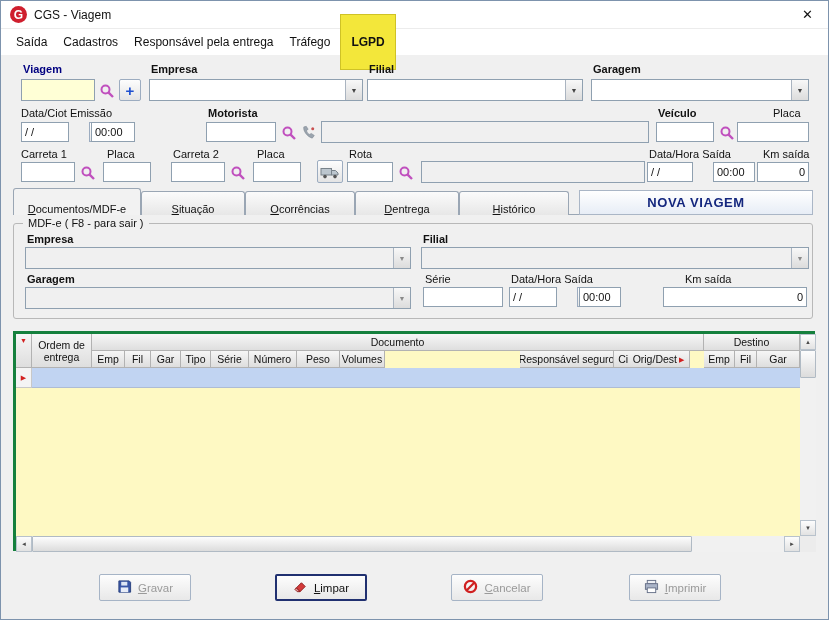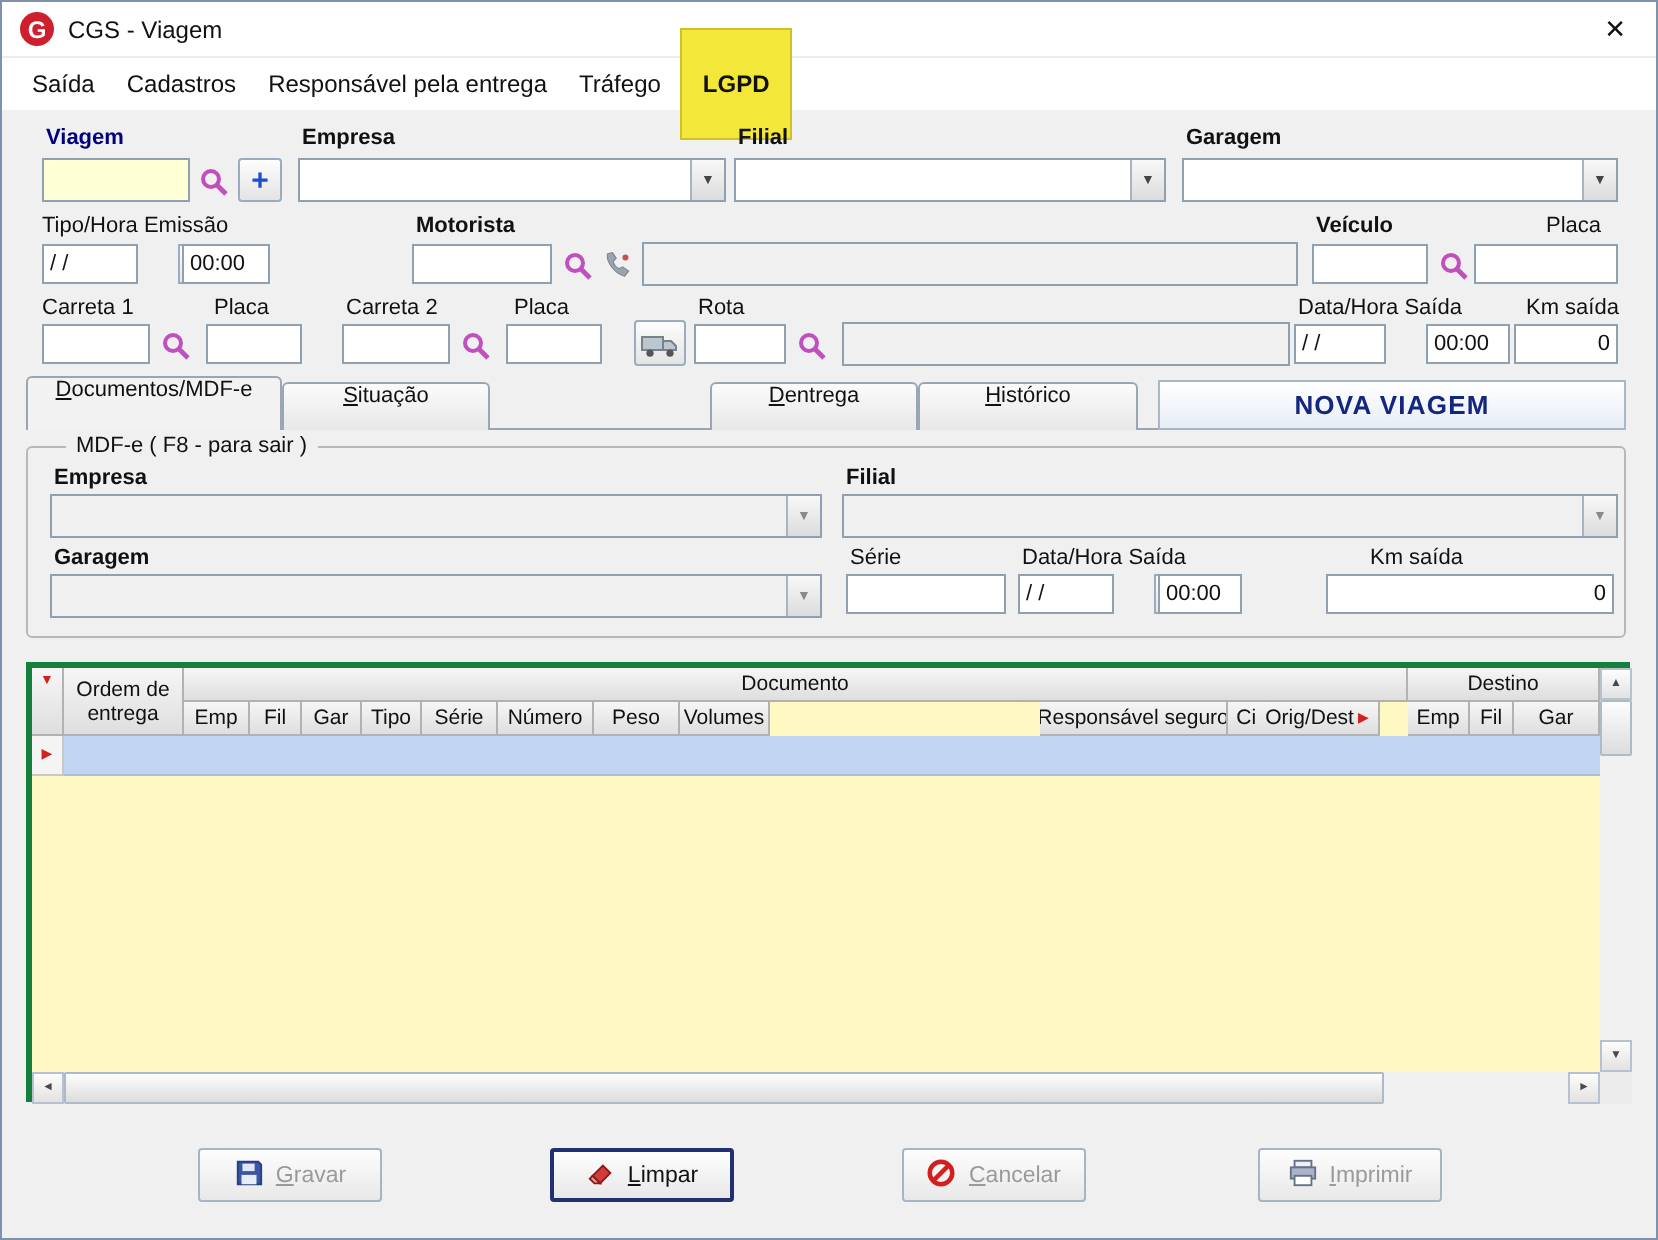--- a/index.html
+++ b/index.html
@@ -31,29 +31,29 @@
   .combo.dis .cbtn { color:#8a8a8a; }
 
   .iconbtn { position:absolute; display:flex; align-items:center; justify-content:center; }
   .raised { background:linear-gradient(#fdfdfd,#e4e4e4); border:1px solid #9cacc0; border-radius:2px; }
   .plus { color:#1d4fd0; font-weight:bold; font-size:15px; line-height:1; }
 
   .calbtn { position:absolute; width:18px; height:20px; background:linear-gradient(#ffffff,#e6e6e6); border:1px solid #9cacc0; display:flex; flex-direction:column; align-items:center;margin-left:20px; }
   .calbtn .bar { width:12px; height:3px; background:#d23b3b; margin-top:2px; }
   .calbtn .day { font-size:8px; line-height:1; margin-top:2px; color:#222; }
 
-  .tab { position:absolute; top:190px; height:24px; background:linear-gradient(#fbfbfb,#e7e7e7); border:1px solid #9aa6b4; border-bottom:none; border-radius:3px 3px 0 0; display:flex; align-items:flex-start; justify-content:center; font-size:11px; }
+  .tab { position:absolute; top:190px; height:24px; background:linear-gradient(#fbfbfb,#e7e7e7); border:1px solid #9aa6b4; border-bottom:none; border-radius:3px 3px 0 0; display:flex; align-items:flex-end; justify-content:center; font-size:11px; }
   .tab.active { top:187px; height:27px; background:#f2f2f2; z-index:2; }
   .tabline { position:absolute; left:12px; top:213px; width:566px; height:1px; background:#9aa6b4; }
   .key { text-decoration:underline; }
 
   .banner { position:absolute; left:578px; top:189px; width:234px; height:25px; border:1px solid #aab6c6; background:linear-gradient(#ffffff,#e7edf6); color:#14277e; font-weight:bold; font-size:13px; display:flex; align-items:center; justify-content:center; letter-spacing:0.6px; }
 
   .group { position:absolute; left:12px; top:222px; width:800px; height:96px; border:1px solid #b8b8b8; border-radius:3px; }
-  .legend { position:absolute; left:32px; top:216px; background:#f0f0f0; padding:0 5px; font-size:11px; z-index:2; }
+  .legend { position:absolute; left:22px; top:216px; background:#f0f0f0; padding:0 5px; font-size:11px; z-index:2; }
 
   .grid { position:absolute; left:12px; top:330px; width:802px; height:220px; border:3px solid #15803d; background:#fef9c3; }
   .gh { position:absolute; background:linear-gradient(#f6f6f6,#dedede); border-right:1px solid #b2b2b2; border-bottom:1px solid #b2b2b2; display:flex; align-items:center; justify-content:center; font-size:10.5px; overflow:hidden; white-space:nowrap; }
   .red { color:#d22020; font-size:7px; line-height:1; }
   .rowsel { position:absolute; background:#c1d4f2; border-bottom:1px solid #aebcd4; }
   .rowmark { position:absolute; background:#f4f4f4; border-right:1px solid #c8c8c8; border-bottom:1px solid #c8c8c8; display:flex; align-items:center; justify-content:center; }
 
   .sb { position:absolute; background:#f1f1f1; }
   .sbtn { position:absolute; width:16px; height:16px; background:linear-gradient(#fdfdfd,#e2e2e2); border:1px solid #b8c2cc; display:flex; align-items:center; justify-content:center; font-size:6px; color:#4a4a4a; }
   .thumb { position:absolute; background:linear-gradient(#fdfdfd,#dcdcdc); border:1px solid #b0bac4; border-radius:1px; }
@@ -103,21 +103,21 @@
     <div class="cfield"></div>
     <div class="cbtn">▼</div>
   </div>
 
   <span class="lbl b" style="left:592px;top:62px">Garagem</span>
   <div class="combo" style="left:590px;top:78px;width:218px">
     <div class="cfield"></div>
     <div class="cbtn">▼</div>
   </div>
 
-  <span class="lbl" style="left:20px;top:106px">Tipo/Hora Emissão</span>
+  <span class="lbl" style="left:20px;top:106px">Data/Ciot Emissão</span>
   <input class="txt" style="left: 20px; top: 121px; width: 48px;" value="/ /">
   <span class="calbtn" style="left:68px;top:121px">
     <span class="bar"></span>
     <span class="day">15</span>
   </span>
   <input class="txt" style="left: 90px; top: 121px; width: 44px;" value="00:00">
 
   <span class="lbl b" style="left:207px;top:106px">Motorista</span>
   <input class="txt" style="left: 205px; top: 121px; width: 70px;" value="">
   <span class="iconbtn" style="left:279px;top:123px;width:17px;height:17px">
@@ -196,20 +196,23 @@
 
   <span class="lbl" style="left:762px;top:147px">Km saída</span>
   <input class="txt r" style="left: 756px; top: 161px; width: 52px;" value="0">
 
   <div class="tabline"></div>
   <div class="tab active" style="left:12px;width:128px">
     <span><span class="key">D</span><span>ocumentos/MDF-e</span></span>
   </div>
   <div class="tab" style="left:140px;width:104px">
     <span><span class="key">S</span><span>ituação</span></span>
+  </div>
+  <div class="tab" style="left:244px;width:110px">
+    <span><span class="key">O</span><span>corrências</span></span>
   </div>
   <div class="tab" style="left:354px;width:104px">
     <span><span class="key">D</span><span>entrega</span></span>
   </div>
   <div class="tab" style="left:458px;width:110px">
     <span><span class="key">H</span><span>istórico</span></span>
   </div>
 
   <div class="banner">NOVA VIAGEM</div>
 

